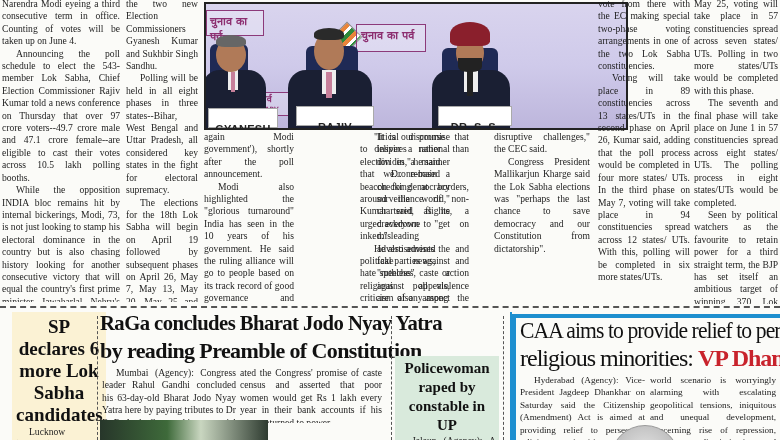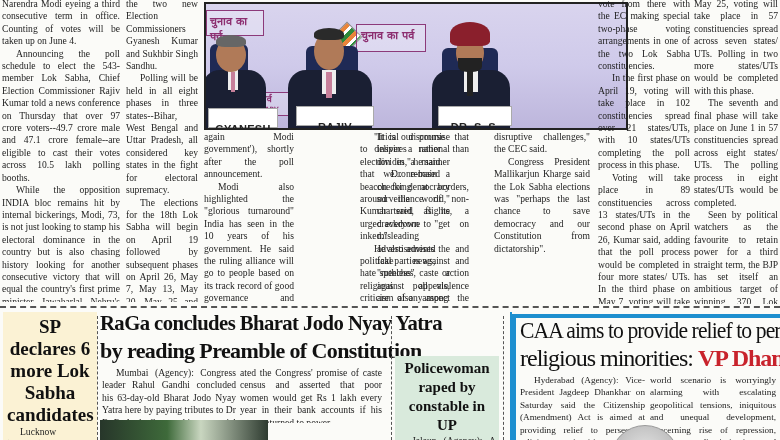--- a/index.html
+++ b/index.html
@@ -22,21 +22,21 @@
   .tie { position: absolute; background: #c67f9a; }
   .nameplate { position: absolute; background: #fff; border: 1px solid #aaa; text-align: center; }
   .nameplate .nm { font-family: Liberation Sans, sans-serif; font-weight: bold; font-size: 11px; color: #222; letter-spacing: 0.3px; padding-top: 14px; }
   .nameplate .ttl { font-family: "DejaVu Sans", sans-serif; font-size: 3.5px; color: #666; }
   .banner { position: absolute; border: 1.5px solid #8c3a7a; color: #8c2e70; font-weight: bold; font-family: "DejaVu Sans", sans-serif; background: rgba(255,255,255,0.25); }
   .evm { position: absolute; width: 22px; height: 22px; transform: rotate(45deg);
     background: repeating-linear-gradient(90deg, #e9843a 0 4px, #fff 4px 7px, #2f8a3a 7px 11px); border: 1px solid #888; }
   .dash-h { position: absolute; height: 0; border-top: 2.5px dashed #555; }
   .dash-v { position: absolute; width: 0; border-left: 1.5px dashed #555; }
   .hl { position: absolute; font-family: "Liberation Serif", serif; font-weight: bold; text-align: center; color: #111; }
-  .box-yellow { position: absolute; left: 3px; top: 312px; width: 94px; height: 128px; background: #fbf2d4; }
+  .box-yellow { position: absolute; left: 12px; top: 312px; width: 94px; height: 128px; background: #fbf2d4; }
   .box-green { position: absolute; left: 395px; top: 312px; width: 104px; height: 128px; background: #d9eadc; margin-top: 44px; }
   .box-blue { position: absolute; left: 512px; top: 314px; width: 268px; height: 126px; border: 4px solid #1e8fcf; border-right: none; border-bottom: none; }
   .stripe { position: absolute; left: 510px; top: 312px; width: 2px; height: 128px; background: #1e8fcf; }
   .bphoto { position: absolute; left: 100px; top: 420px; width: 168px; height: 20px; background: linear-gradient(90deg, #27362a, #3e6a3a 40%, #c9d6c0 60%, #2e3b30); }
   .circle { position: absolute; left: 610px; top: 425px; width: 70px; height: 70px; border-radius: 50%; background: radial-gradient(circle at 50% 40%, #e4e4e4, #b8b8b8 70%); border: 1px solid #999; }
 </style>
 </head>
 <body>
 
 <div class="photo" data-name="press-conference-photo" style="left: 204px; width: 424px; height: 128px;">
@@ -158,21 +158,20 @@
 <div class="col" data-name="main-story-col-5" style="left: 377px; top: 131px; width: 92px;">
     <p data-name="paragraph" class="noindent">litical discourse that inspires rather than divides," he said.</p>
     <p data-name="paragraph">Drone-based checking at borders, surveillance of non-chartered flights, a crackdown on misleading advertisements and fake news, and "ruthless" action against poll violence are also among the EC's strategies to deal with the fourfold challenge of "muscle, money, misinformation, and Model Code violations".</p>
   </div>
 <div class="col" data-name="main-story-col-6" style="left: 494px; top: 131px; width: 96px;">
     <p data-name="paragraph" class="noindent">disruptive challenges," the CEC said.</p>
     <p data-name="paragraph">Congress President Mallikarjun Kharge said the Lok Sabha elections was "perhaps the last chance to save democracy and our Constitution from dictatorship".</p>
   </div>
 <div class="col" data-name="main-story-col-7" style="left: 598px; top: -2px; width: 92px;">
     <p data-name="paragraph" class="noindent">vote from there with the EC making special two-phase voting arrangements in one of the two Lok Sabha constituencies.</p>
-    <p data-name="paragraph">In the first phase on April 19, voting will take place in 102 constituencies spread over 21 states/UTs, with 10 states/UTs completing the poll process in this phase.</p>
     <p data-name="paragraph">Voting will take place in 89 constituencies across 13 states/UTs in the second phase on April 26, Kumar said, adding that the poll process would be completed in four more states/ UTs. In the third phase on May 7, voting will take place in 94 constituencies spread across 12 states/ UTs. With this, polling will be completed in six more states/UTs.</p>
   </div>
 <div class="col" data-name="main-story-col-8" style="left: 694px; top: -2px; width: 84px;">
     <p data-name="paragraph" class="noindent">May 25, voting will take place in 57 constituencies spread across seven states/ UTs. Polling in two more states/UTs would be completed with this phase.</p>
     <p data-name="paragraph">The seventh and final phase will take place on June 1 in 57 constituencies spread across eight states/ UTs. The polling process in eight states/UTs would be completed.</p>
     <p data-name="paragraph">Seen by political watchers as the favourite to retain power for a third straight term, the BJP has set itself an ambitious target of winning 370 Lok Sabha seats. The BJP also hopes to make the most of the religious fervour generated by the consecration of the Ram temple in Ayodhya on January 22.</p>
   </div>
 
 <style>
   .col { overflow: hidden; }

